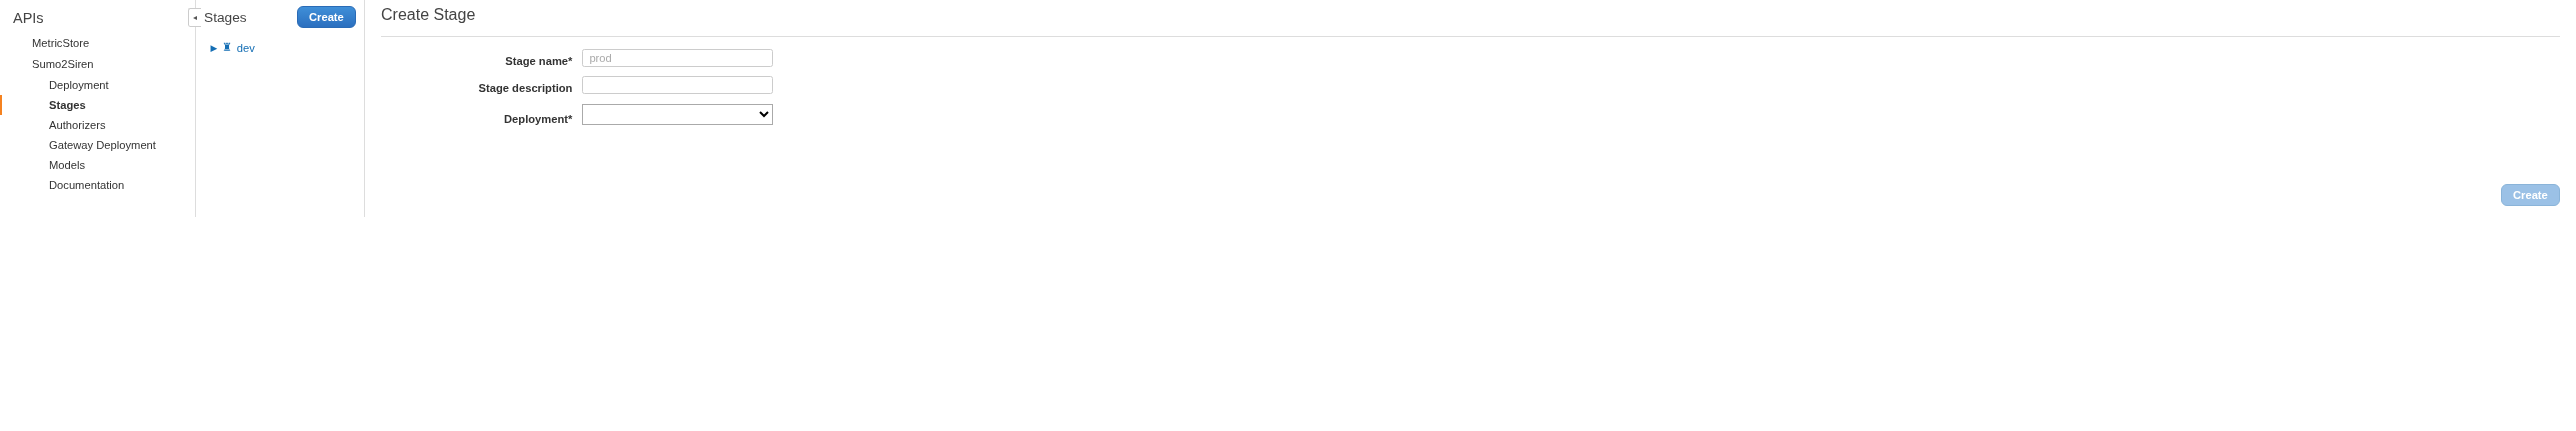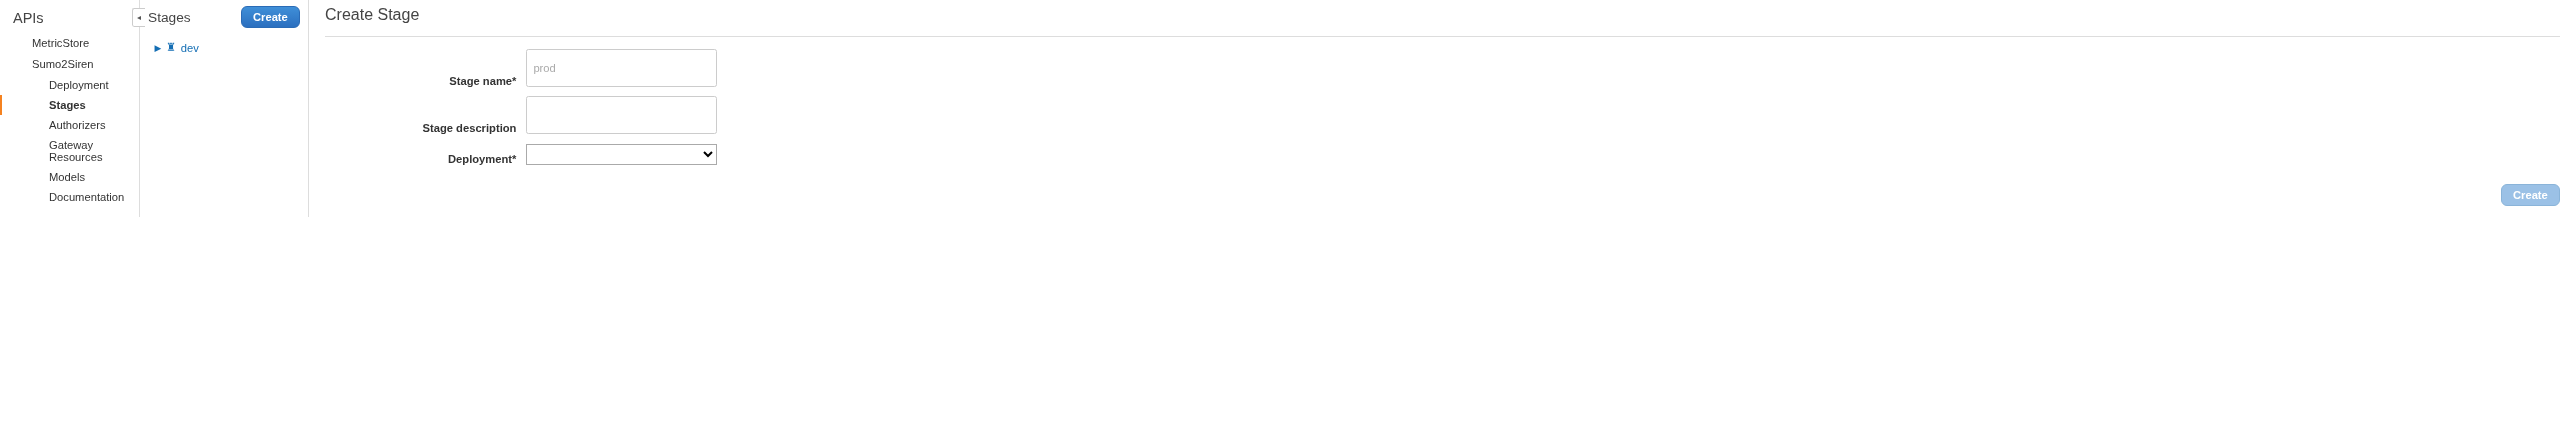--- a/index.html
+++ b/index.html
@@ -7,21 +7,21 @@
     font-family: "Helvetica Neue", Helvetica, Arial, sans-serif;
     font-size: 11.2px;
     color: #333;
     background: #fff;
     display: flex;
     height: 217px;
     overflow: hidden;
   }
   
   .sidebar-left {
-    width: 140px;
+    width: 196px;
     border-right: 0.8px solid #ddd;
     padding: 6.4px 0;
     flex-shrink: 0;
   }
   .sidebar-left .heading {
     font-size: 14.5px;
     color: #444;
     padding: 3.2px 13px 6.4px 13px;
   }
   .sidebar-left ul { list-style: none; }
@@ -137,21 +137,21 @@
   }
   .form-row label {
     width: 201px;
     text-align: right;
     font-weight: bold;
     padding-right: 9.6px;
     color: #333;
   }
   .form-row input[type=text] {
     width: 191px;
-    height: 38px;
+    height: 18px;
     border: 0.8px solid #ccc;
     border-radius: 2.4px;
     padding: 1.6px 6.4px;
     font-size: 11.2px;
     color: #333;
   }
   .form-row input::placeholder { color: #aaa; }
   .form-row select {
     width: 191px;
     height: 21px;
@@ -169,21 +169,21 @@
 <body>
 
 <nav class="sidebar-left">
   <div class="heading">APIs</div>
   <ul>
     <li class="api-item">MetricStore</li>
     <li class="api-item">Sumo2Siren</li>
     <li class="sub-item">Deployment</li>
     <li class="sub-item selected">Stages</li>
     <li class="sub-item">Authorizers</li>
-    <li class="sub-item">Gateway Resources</li>
+    <li class="sub-item">Gateway Deployment</li>
     <li class="sub-item">Models</li>
     <li class="sub-item">Documentation</li>
   </ul>
 </nav>
 
 <aside class="panel-mid">
   <div class="collapse-tab">
     <span>◂</span>
   </div>
   <div class="mid-header">

